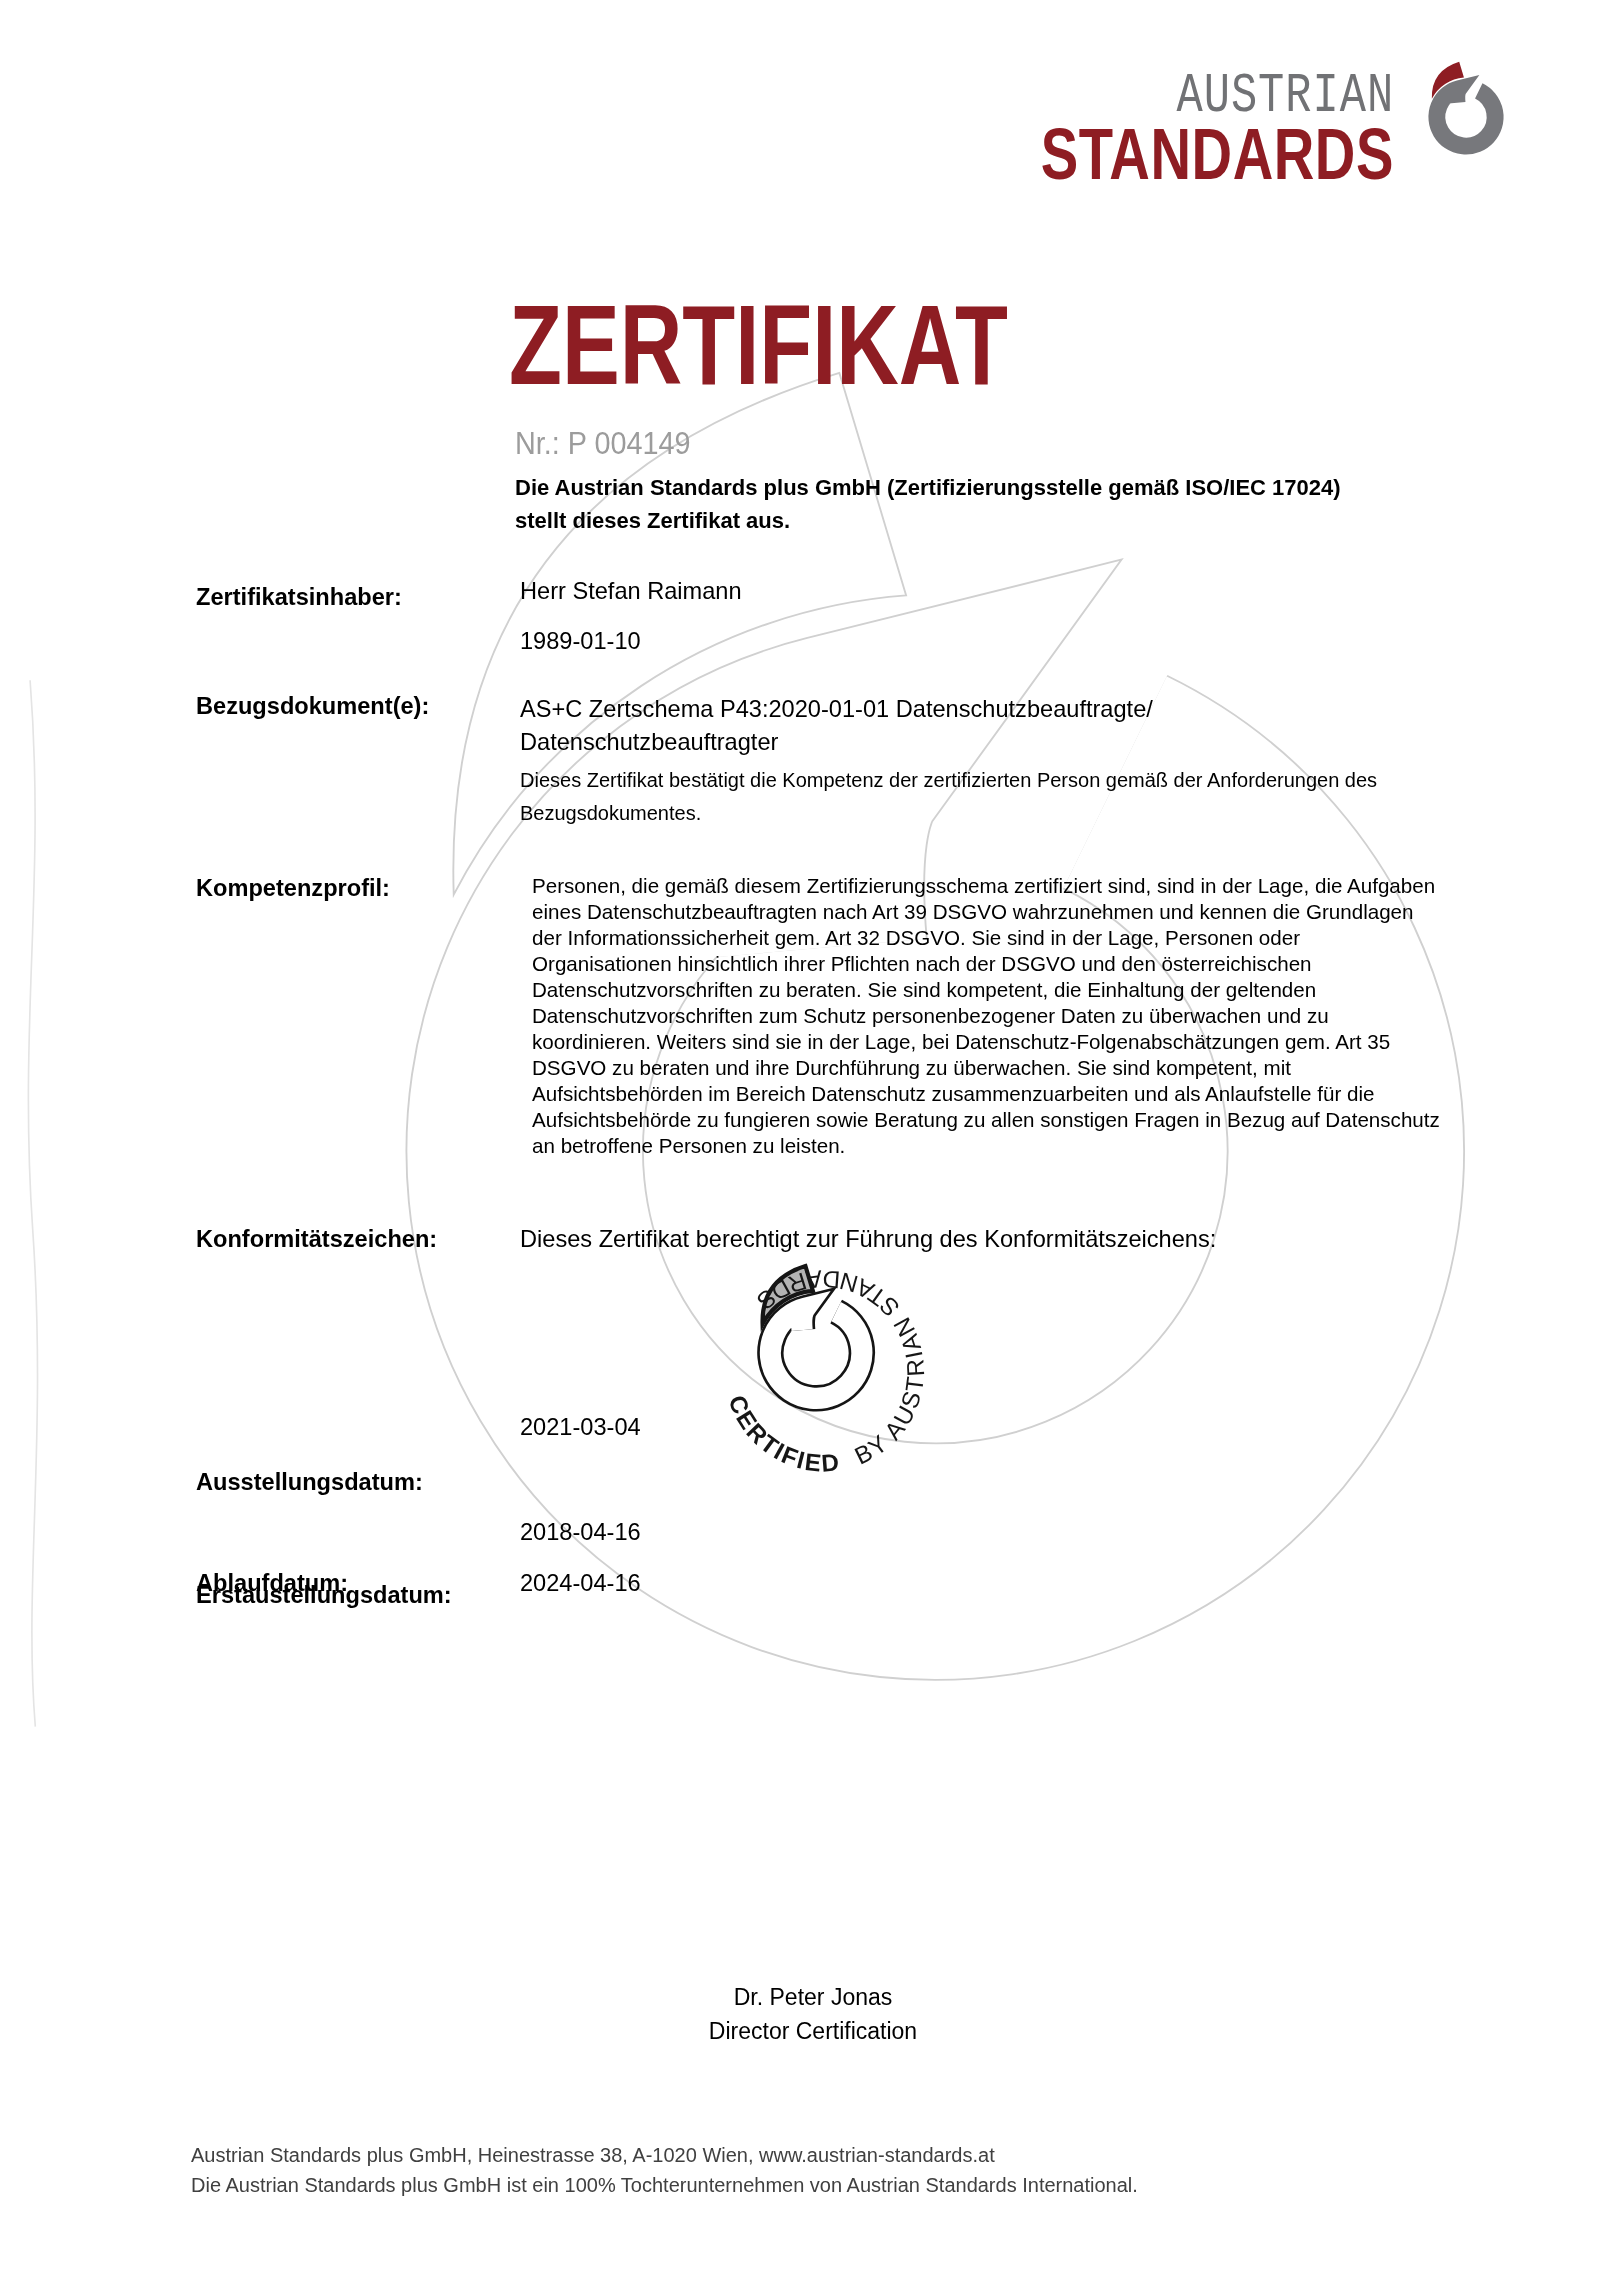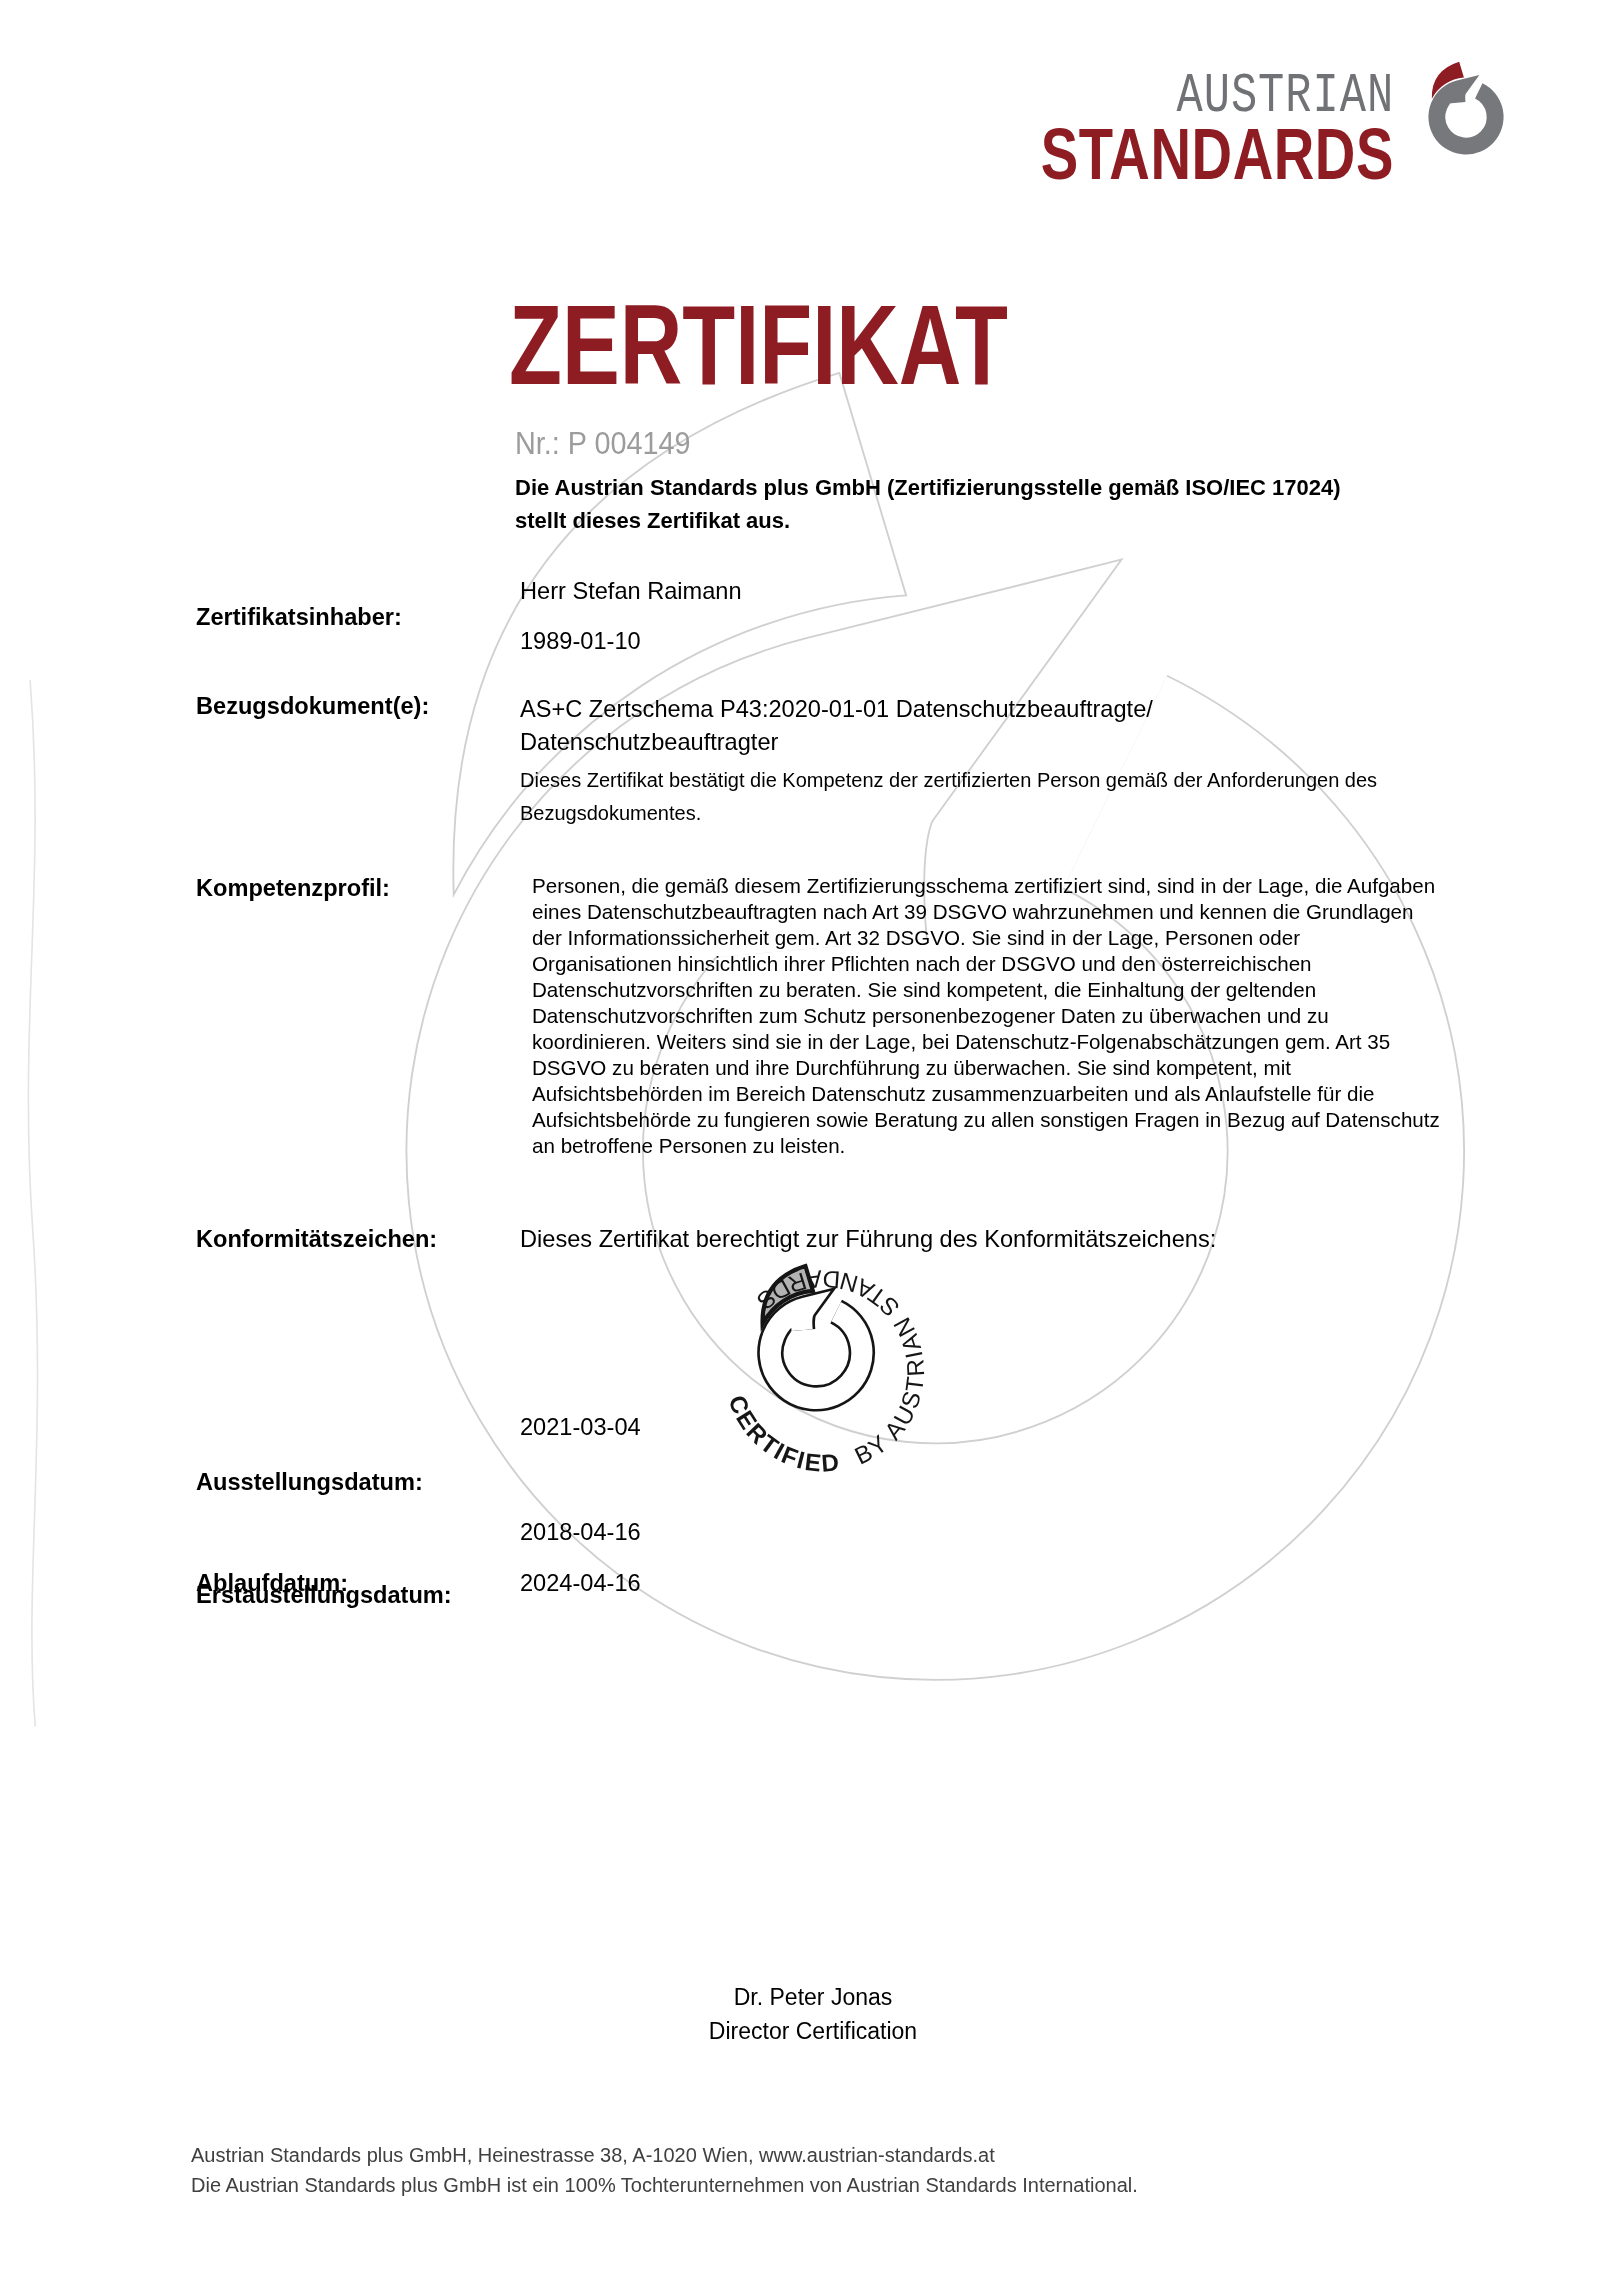--- a/index.html
+++ b/index.html
@@ -60,21 +60,21 @@
   </svg>
 
   <div class="abs title"><span class="cond-l">ZERTIFIKAT</span></div>
   <div class="abs cert-no"><span class="cond-s">Nr.: P 004149</span></div>
 
   <div class="abs intro">
     <span>Die Austrian Standards plus GmbH (Zertifizierungsstelle gemäß ISO/IEC 17024)</span><br>
     <span>stellt dieses Zertifikat aus.</span>
   </div>
 
-  <div class="abs label" style="top:604px;">Zertifikatsinhaber:</div>
+  <div class="abs label" style="top:584px;">Zertifikatsinhaber:</div>
   <div class="abs value" style="top:578px;">Herr Stefan Raimann</div>
   <div class="abs value" style="top:628px;">1989-01-10</div>
 
   <div class="abs label" style="top:693px;">Bezugsdokument(e):</div>
   <div class="abs value" style="top:693px;line-height:33px;">
     <span>AS+C Zertschema P43:2020-01-01 </span><span class="it">Datenschutzbeauftragte/</span><br>
     <span class="it">Datenschutzbeauftragter</span>
   </div>
   <div class="abs note">Dieses Zertifikat bestätigt die Kompetenz der zertifizierten Person gemäß der Anforderungen des Bezugsdokumentes.</div>
 

